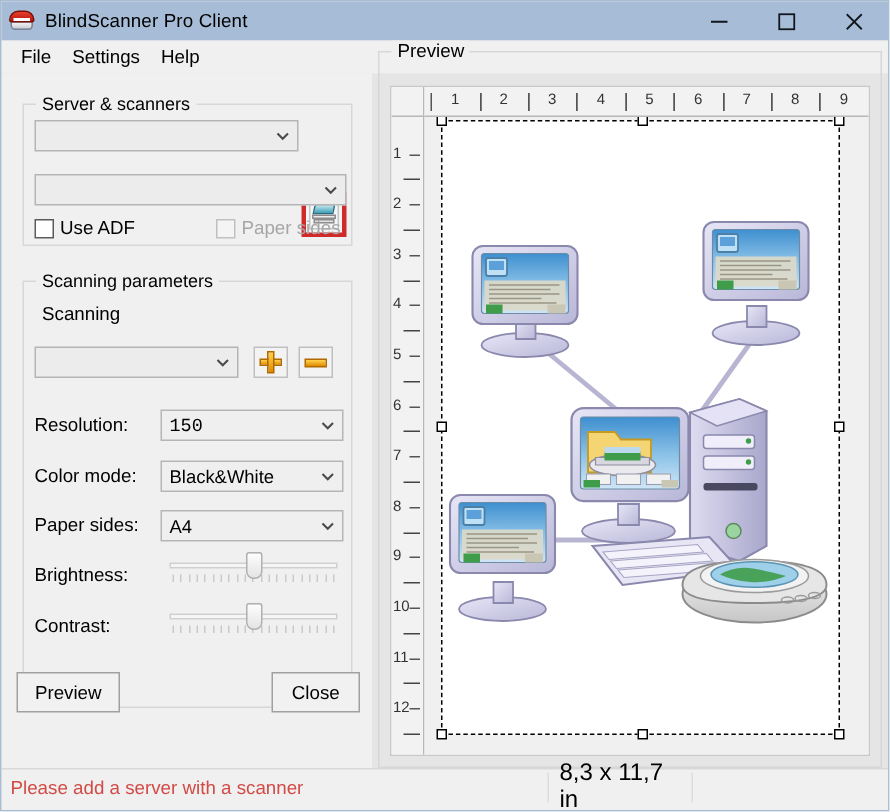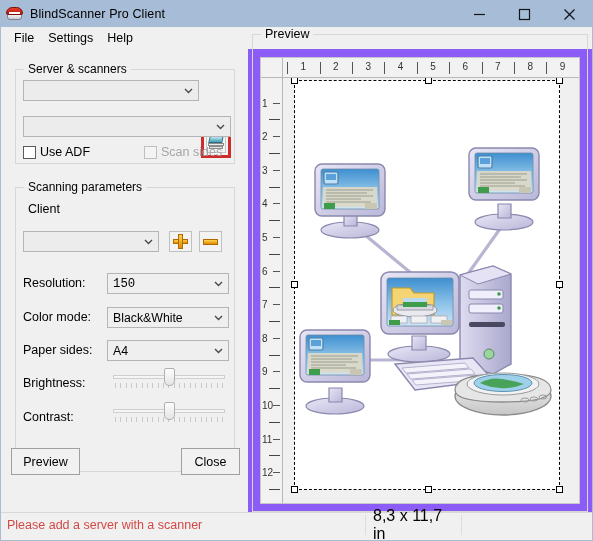--- a/index.html
+++ b/index.html
@@ -15,21 +15,21 @@
     color: #000000;
     overflow: hidden;
     position: relative;
   }
 
   
   #window {
     position: absolute;
     left: 0; top: 0;
     width: 593px; height: 541px;
-    background: #8b5cf6;
+    background: #e5e5e5;
     border: 1px solid #a8bcd4;
     overflow: hidden;
   }
 
   
   #titlebar {
     position: absolute;
     left: 0; top: 0;
     width: 591px; height: 26px;
     background: #a7bcd6;
@@ -496,28 +496,28 @@
       </span>
     </div>
 
     <div class="cb-row" style="left:22px; top:96px;">
       <span class="cbox"></span>
       <span class="cb-label">Use ADF</span>
     </div>
 
     <div class="cb-row disabled" style="left:143px; top:96px;">
       <span class="cbox"></span>
-      <span class="cb-label">Scan sides</span>
+      <span class="cb-label">Paper sides</span>
     </div>
 
     <div class="groupbox" id="gb-params">
       <span class="gb-title">Scanning parameters</span>
     </div>
 
-    <span class="param-label" style="left:27px; top:153px;">Client</span>
+    <span class="param-label" style="left:27px; top:153px;">Scanning</span>
 
     <div class="combo" style="left:22px; top:182px; width:136px;">
       <span></span>
       <span class="arrow">
         <svg width="11" height="11" viewBox="0 0 11 11">
             <path d="M2 4 L5.5 7.5 L9 4" fill="none" stroke="#4a4a4a" stroke-width="1.4"></path>
           </svg>
       </span>
     </div>
 

